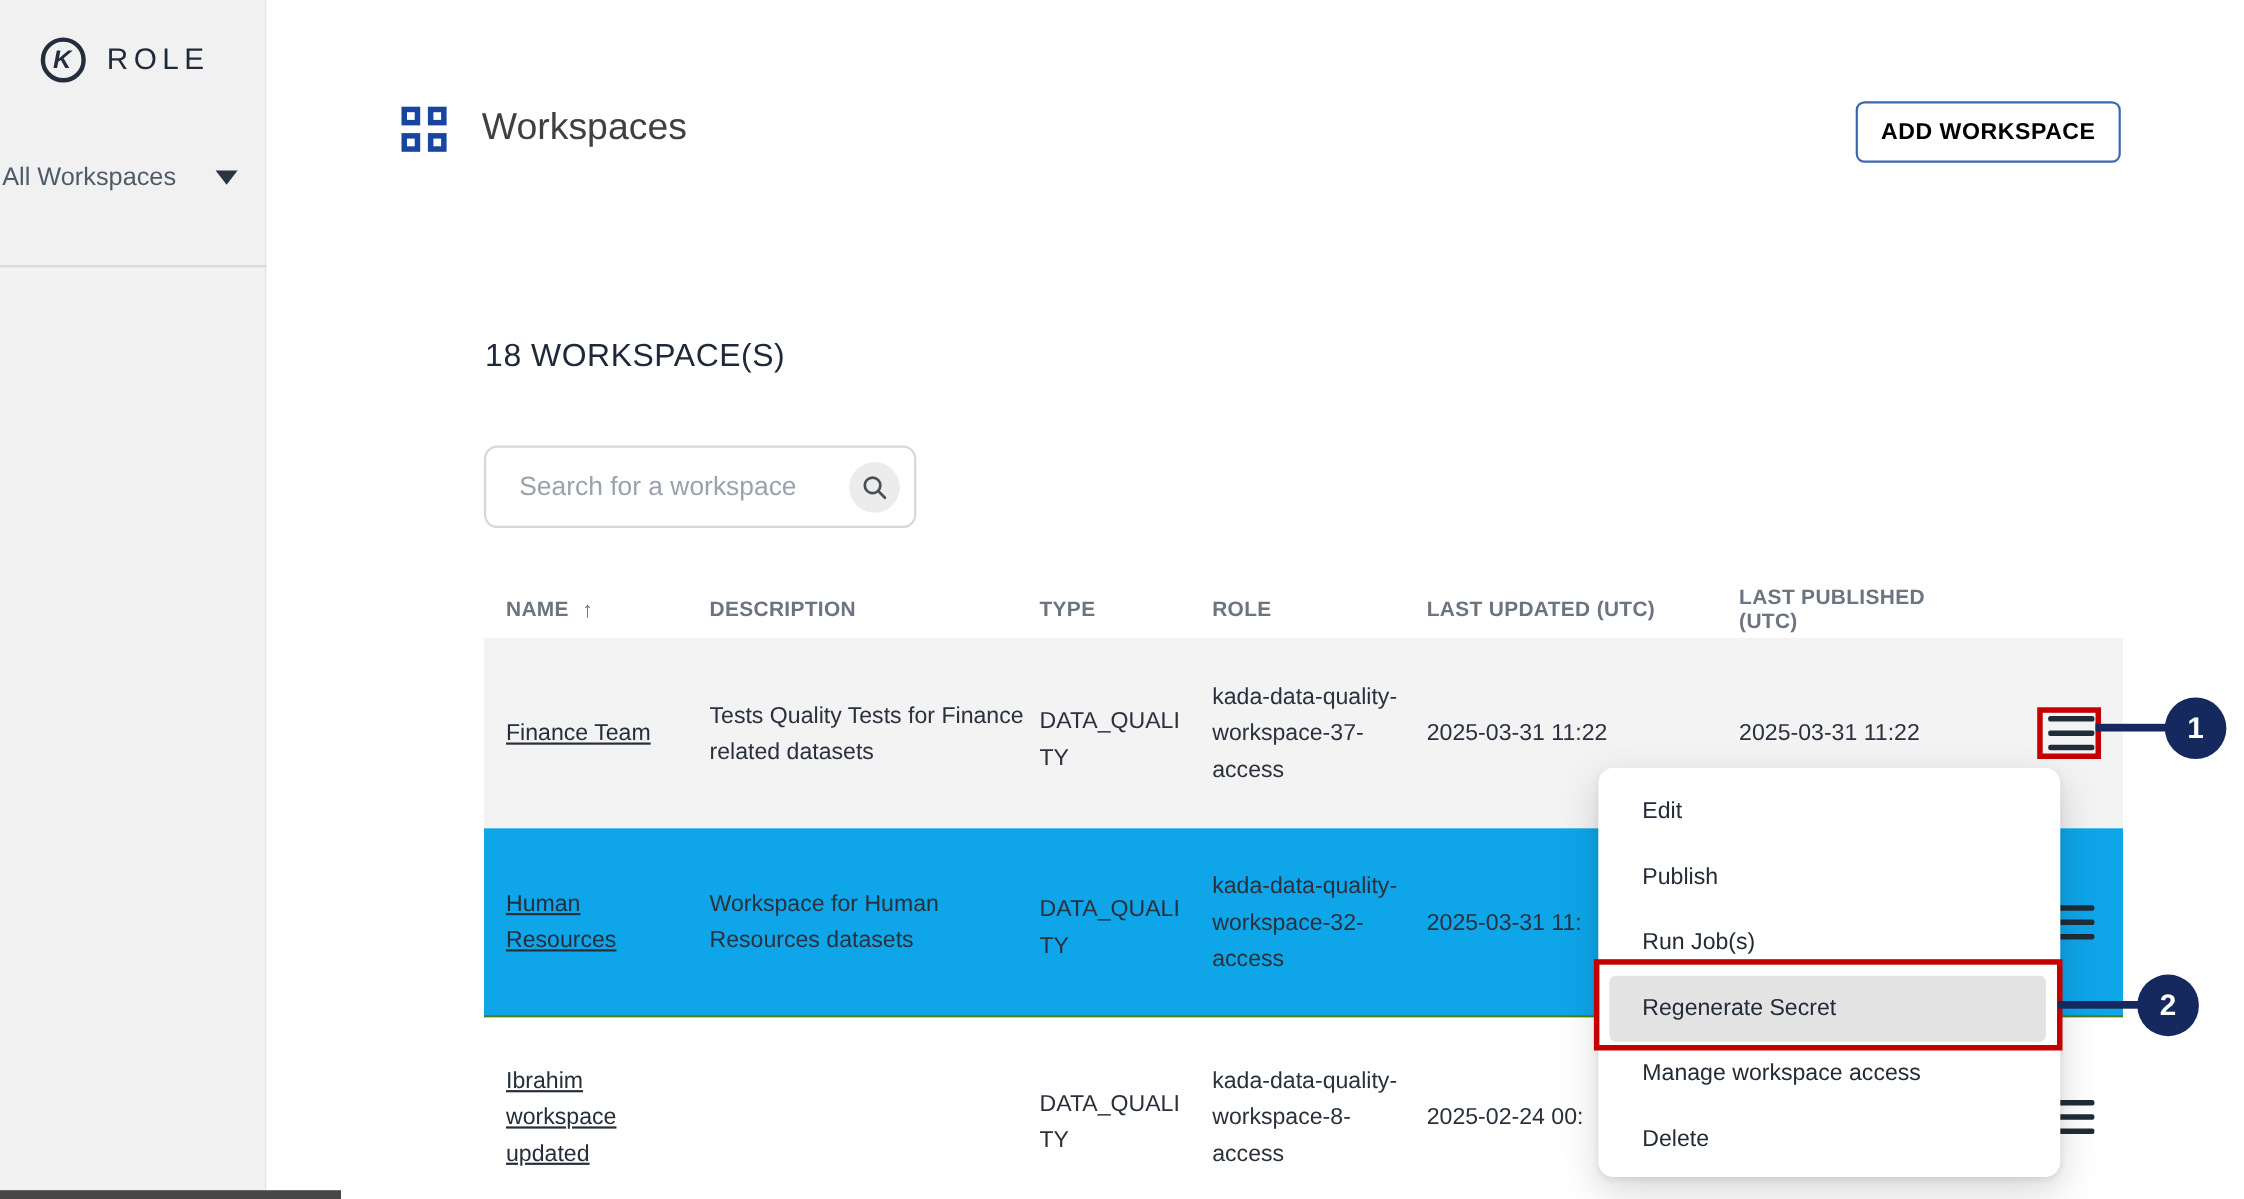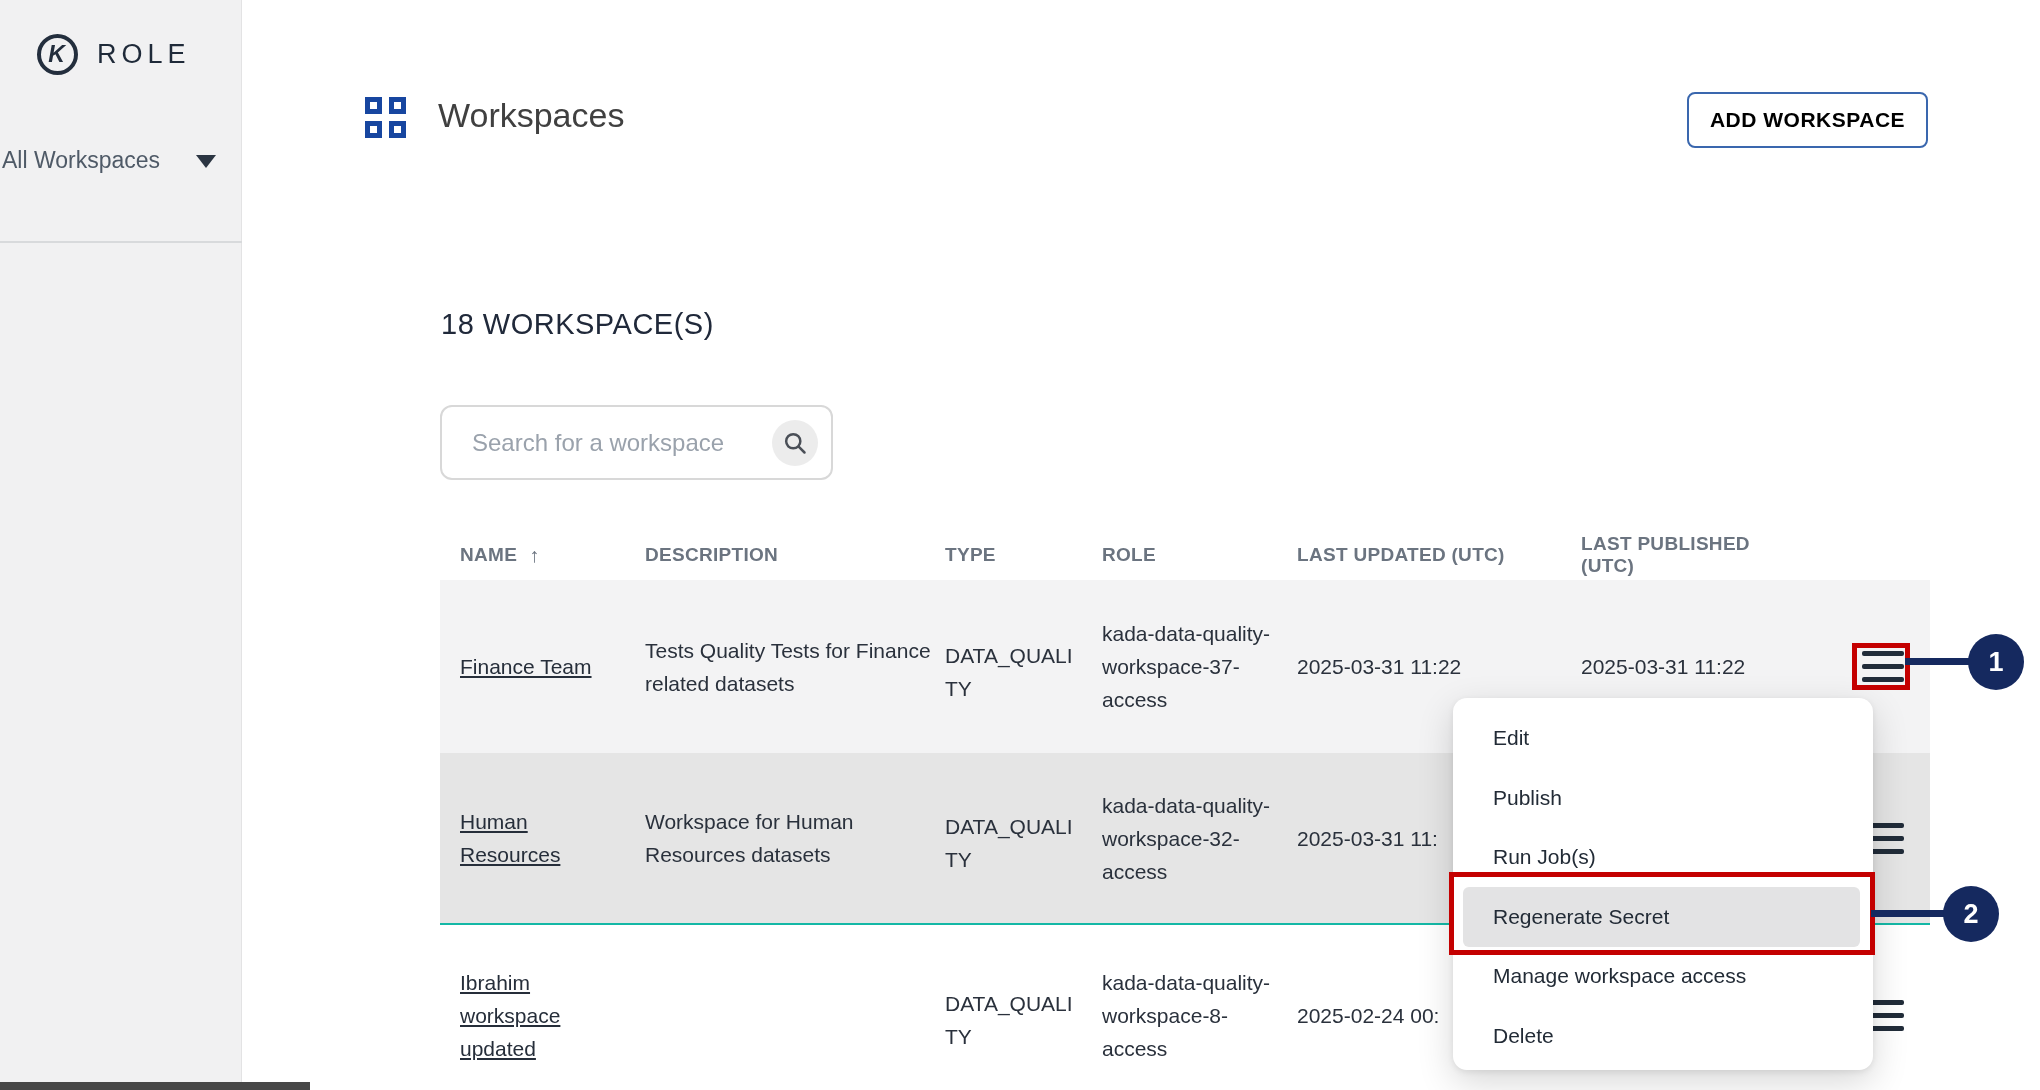--- a/index.html
+++ b/index.html
@@ -34,21 +34,21 @@
 
   
   #table { position:absolute; left:440px; top:530px; width:1490px; }
   .thead, .trow { display:grid; grid-template-columns:205px 300px 157px 195px 284px 219px 130px; }
   .thead { height:50px; }
   .th { display:flex; align-items:center; font-size:19px; font-weight:700; letter-spacing:0.3px; color:#6b7480; }
   .th-name { padding-left:20px; }
   .sort-arrow { margin-left:12px; font-size:20px; font-weight:400; }
   .trow { align-items:center; font-size:21px; line-height:33px; color:#2a313c; }
   .row-1 { height:173px; background:#f3f3f4; }
-  .row-2 { height:172px; background:#e5e5e5; border-bottom:2px solid #14b8a6; }
+  .row-2 { height:172px; background:#0ea5e9; border-bottom:2px solid #4d7c0f; }
   .row-3 { height:180px; background:#fff; }
   .cell-name { padding-left:20px; padding-right:45px; }
   .cell-name a { color:#262e3a; text-decoration:underline; cursor:pointer; }
   .cell-desc { padding-right:10px; }
   .cell-type { padding-right:25px; overflow-wrap:anywhere;margin-top:10px; }
   .cell-role { padding-right:25px; }
   .cell-date { white-space:nowrap; }
   .cell-actions { display:flex; justify-content:flex-end; padding-right:26px; }
   .hamburger { width:42px; height:31px; display:flex; flex-direction:column; justify-content:space-between; cursor:pointer; }
   .hamburger i { display:block; height:5px; background:#212c39; border-radius:2px; }

